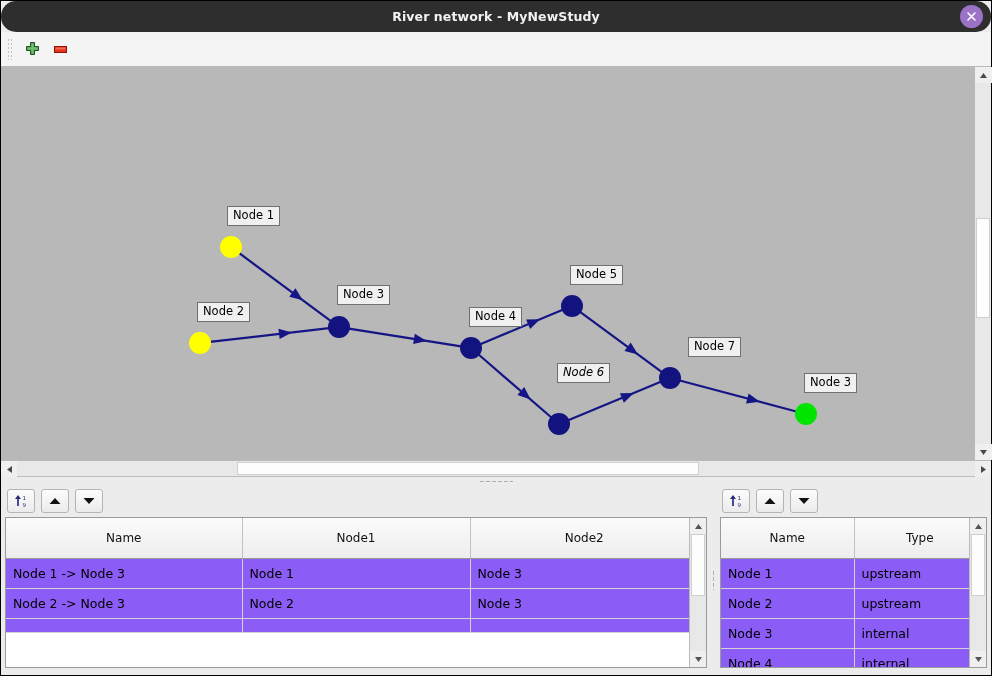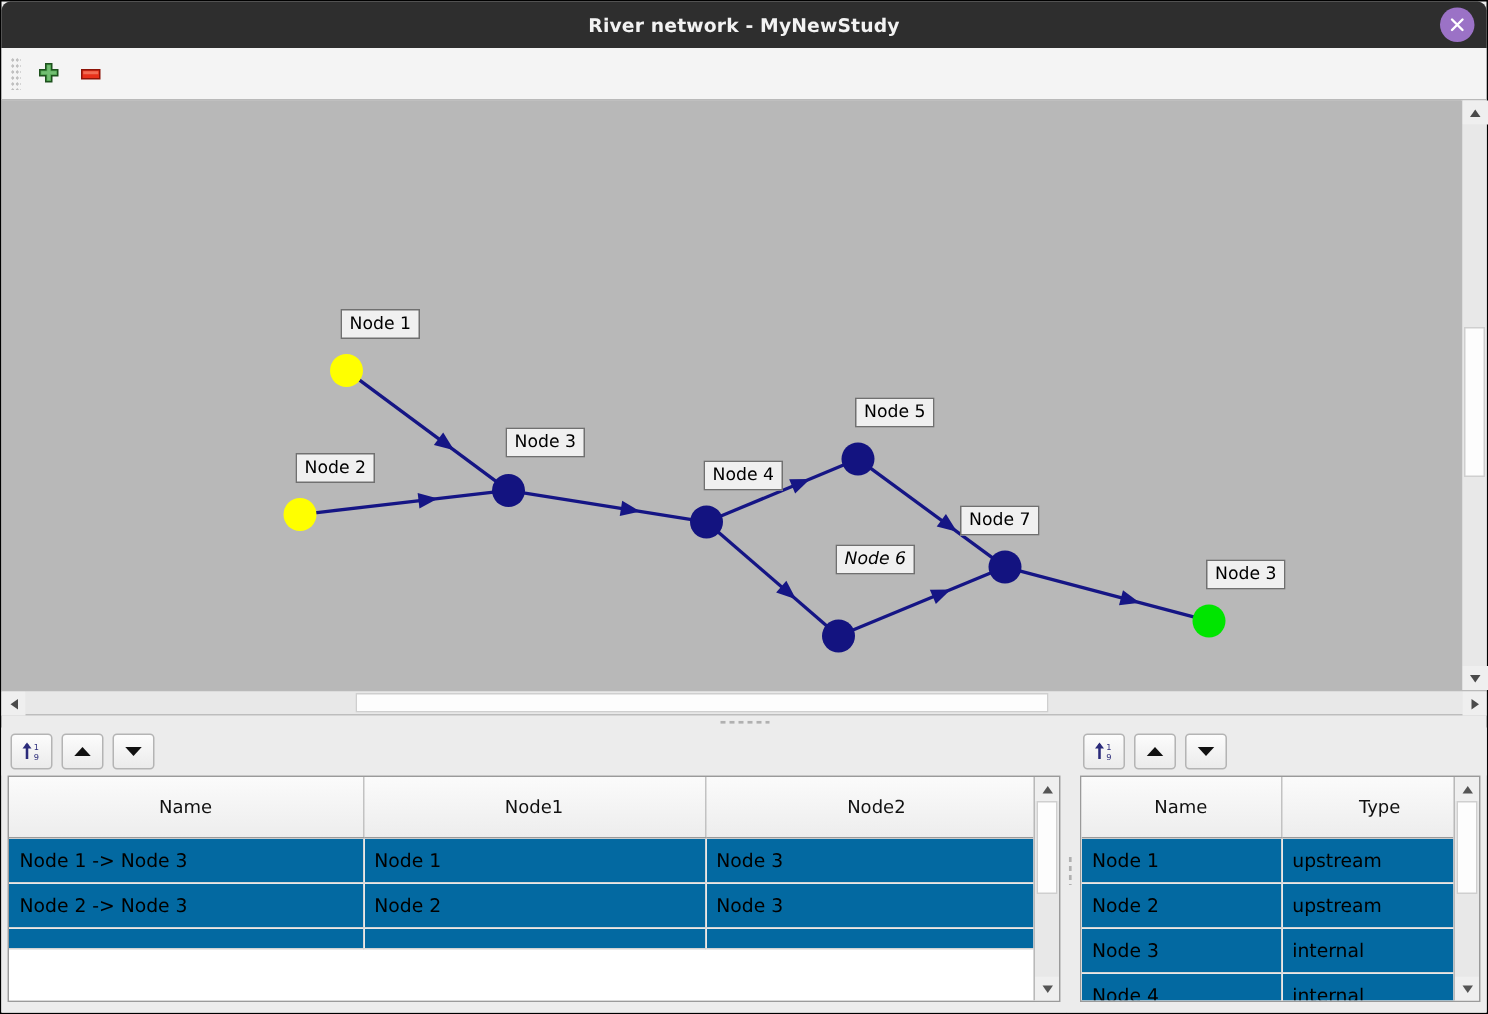--- a/index.html
+++ b/index.html
@@ -17,21 +17,21 @@
     background: #ececec;
     display: flex; flex-direction: column;
     border: 1px solid #000;
   }
   
   #titlebar {
     height: 31px; min-height: 31px;
     background: #2e2e2e;
     position: relative;
     display: flex; align-items: center; justify-content: center;
-    border-top-left-radius: 6px; border-top-right-radius: 6px;
+    border-top-left-radius: 6px; border-top-right-radius: 6px; border-radius: 15px;
   }
   #title-text {
     color: #f2f2f2;
     font-size: 12.5px;
     font-weight: bold;
     letter-spacing: .1px;
   }
   #close-button {
     position: absolute; right: 8px; top: 4px;
     width: 23px; height: 23px; border-radius: 50%;
@@ -186,21 +186,21 @@
     font-size: 12px; font-weight: normal;
     color: #111;
     height: 40px; padding: 0 4px;
     text-align: center;
   }
   table.grid td {
     border-right: 1px solid #d3d3d3;
     border-bottom: 1px solid #d3d3d3;
     font-size: 12.5px; color: #000;
     height: 30px; padding: 0 7px;
-    background: #0369a1;
+    background: #8b5cf6;
     white-space: nowrap; overflow: hidden; text-overflow: ellipsis;
   }
   table.grid tr.partial td { height: 14px; }
 </style>
 </head>
 <body>
 
 <div id="window">
 
   <div id="titlebar">
@@ -256,21 +256,21 @@
           <circle cx="669" cy="311" r="11" fill="#131380"></circle>
           <circle cx="805" cy="347" r="11" fill="#00E500"></circle>
         </svg>
       <div id="labels">
           <div class="node-label" style="left: 226px; top: 139px;">Node 1</div>
           <div class="node-label" style="left: 196px; top: 235px;">Node 2</div>
           <div class="node-label" style="left: 336px; top: 218px;">Node 3</div>
           <div class="node-label" style="left: 468px; top: 240px;">Node 4</div>
           <div class="node-label" style="left: 569px; top: 198px;">Node 5</div>
           <div class="node-label" style="left: 556px; top: 296px; font-style: italic;">Node 6</div>
-          <div class="node-label" style="left: 639px; top: 270px;">Node 7</div>
+          <div class="node-label" style="left: 687px; top: 270px;">Node 7</div>
           <div class="node-label" style="left: 803px; top: 306px;">Node 3</div>
         </div>
     </div>
 
     <div class="vscroll">
       <div class="sb-arrow">
         <svg width="9" height="7" viewBox="0 0 9 7">
           <path d="M4.5 1 L8 6 L1 6 Z" fill="#4a4a4a"></path>
         </svg>
       </div>

